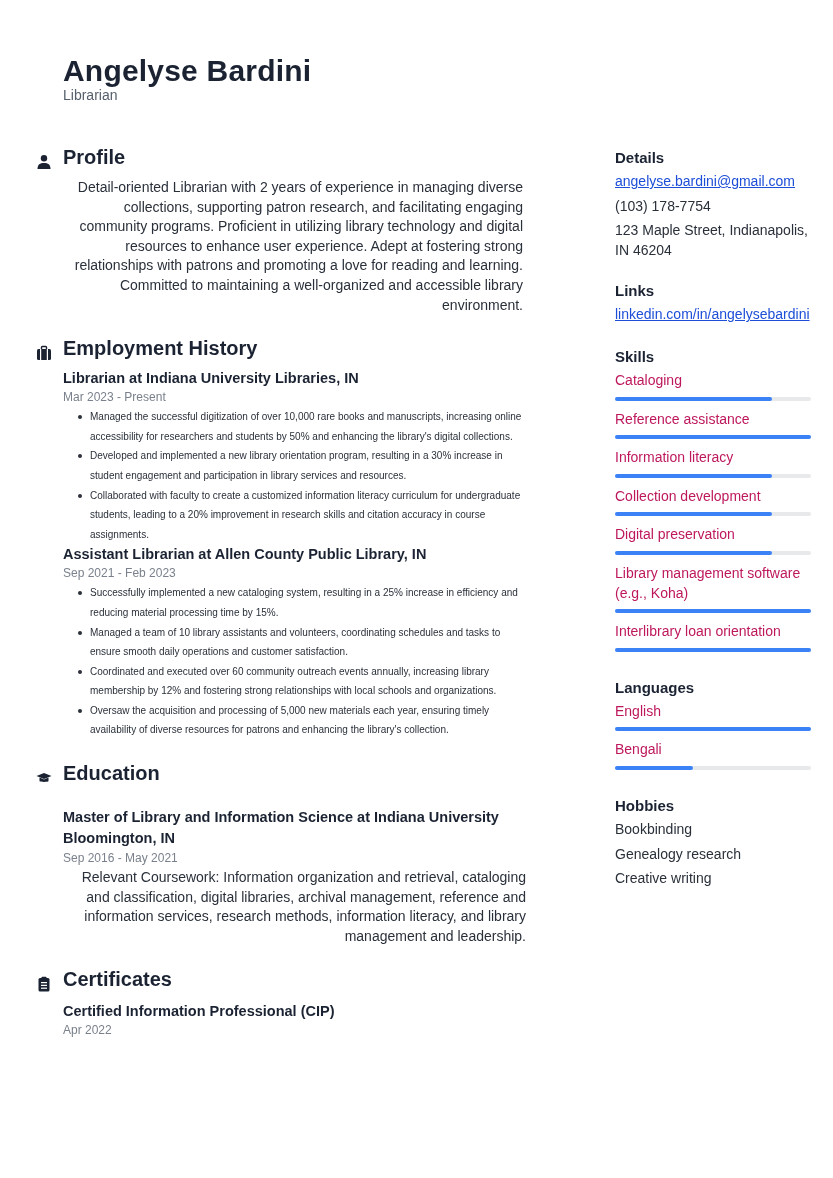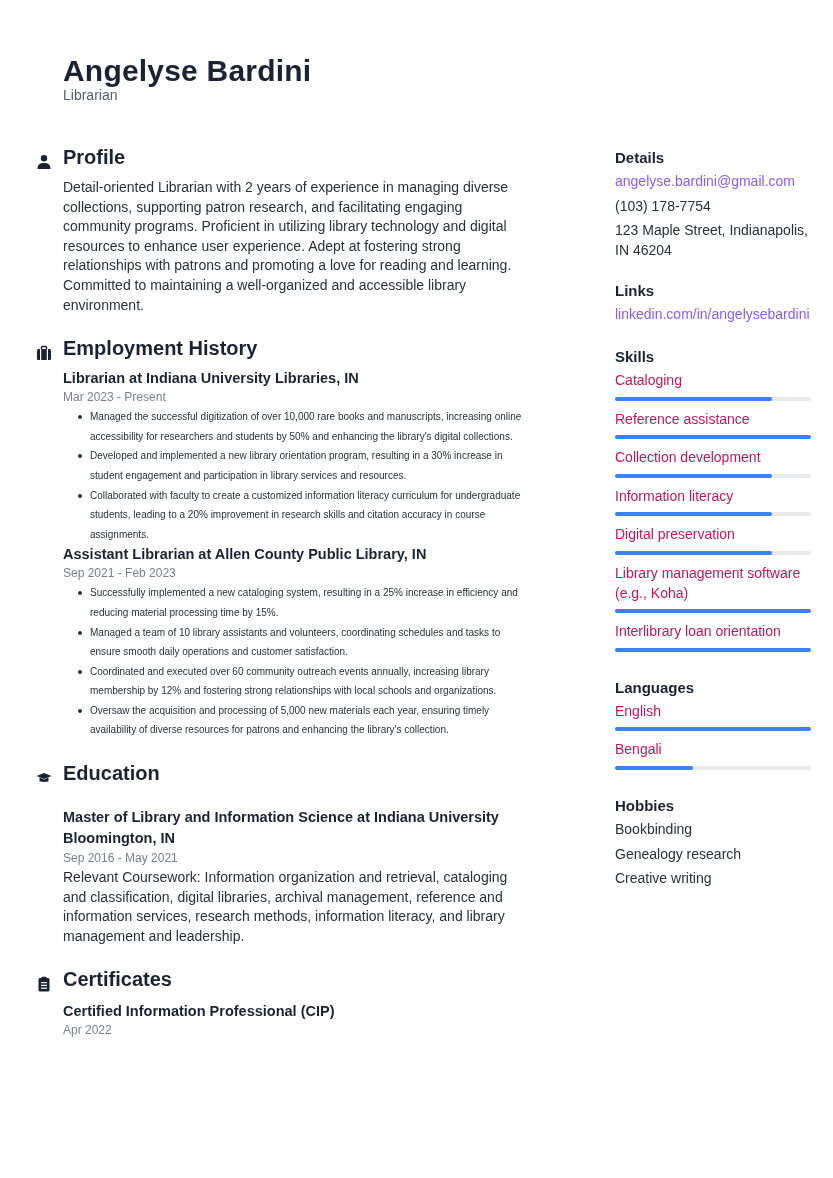--- a/index.html
+++ b/index.html
@@ -10,31 +10,31 @@
     }
     .header { position: absolute; left: 63px; top: 52px; }
     .name { font-size: 30px; font-weight: bold; color: #1b2333; line-height: 38px; letter-spacing: 0.2px; }
     .job-title { font-size: 14px; color: #555e6b; line-height: 14px; margin-top: -2px; }
 
     .left { position: absolute; left: 36px; top: 146px; width: 490px; }
     .section { position: relative; padding-left: 27px; }
     .section-head { position: relative; height: 30px; display: flex; }
     .section-icon { position: absolute; left: -27px; top: 8px; width: 16px; height: 16px; }
     .section-title { font-size: 20px; font-weight: bold; color: #1b2333; }
-    .para { font-size: 14px; line-height: 19.6px; color: #2a303a; }
+    .para { font-size: 14px; line-height: 19.6px; color: #2a303a; text-align: right; }
     .entry-title { font-size: 14.5px; font-weight: bold; color: #1b2333; line-height: 20px; }
     .entry-date { font-size: 12px; color: #7a818c; line-height: 18px; }
     ul.bullets { margin: 1px 0 0 0; padding-left: 27px; list-style: none; }
     ul.bullets li { position: relative; font-size: 10px; line-height: 19.6px; color: #2a303a; }
     ul.bullets li::before { content: ""; position: absolute; left: -12px; top: 8px; width: 4px; height: 4px; border-radius: 50%; background: #2a303a; }
 
     .right { position: absolute; left: 567px; top: 148px; width: 200px; margin-left: 48px; }
     .r-head { font-size: 15px; font-weight: bold; color: #1b2333; line-height: 20px; margin-bottom: 4px; }
     .r-text { font-size: 14px; line-height: 19.6px; color: #2a303a; margin-bottom: 5px; }
-    .r-link { font-size: 14px; line-height: 19.6px; color: #8b5cf6; display: inline-block; margin-bottom: 5px; }
+    .r-link { font-size: 14px; line-height: 19.6px; color: #1d4ed8; text-decoration: underline; display: inline-block; margin-bottom: 5px; }
     .r-block { margin-bottom: 21px; }
     .skill { margin-bottom: 9px; }
     .skill-name { font-size: 14px; line-height: 19.6px; color: #be185d; }
     .bar { position: relative; width: 196px; height: 4px; background: #e8e9eb; border-radius: 2px; margin-top: 6px; }
     .bar-fill { position: absolute; left: 0; top: 0; height: 4px; background: #3b82f6; border-radius: 2px; }
     .hobby { font-size: 14px; line-height: 19.6px; color: #2a303a; margin-bottom: 5px; }
   </style>
 </head>
 <body>
 
@@ -145,27 +145,27 @@
             <div class="bar-fill" style="width: 80%; background: rgb(59, 130, 246);"></div>
           </div>
         </div>
         <div class="skill">
           <div class="skill-name">Reference assistance</div>
           <div class="bar" style="background: rgb(232, 233, 235);">
             <div class="bar-fill" style="width: 100%; background: rgb(59, 130, 246);"></div>
           </div>
         </div>
         <div class="skill">
+          <div class="skill-name">Information literacy</div>
+          <div class="bar" style="background: rgb(232, 233, 235);">
+            <div class="bar-fill" style="width: 80%; background: rgb(59, 130, 246);"></div>
+          </div>
+        </div>
+        <div class="skill">
           <div class="skill-name">Collection development</div>
-          <div class="bar" style="background: rgb(232, 233, 235);">
-            <div class="bar-fill" style="width: 80%; background: rgb(59, 130, 246);"></div>
-          </div>
-        </div>
-        <div class="skill">
-          <div class="skill-name">Information literacy</div>
           <div class="bar" style="background: rgb(232, 233, 235);">
             <div class="bar-fill" style="width: 80%; background: rgb(59, 130, 246);"></div>
           </div>
         </div>
         <div class="skill">
           <div class="skill-name">Digital preservation</div>
           <div class="bar" style="background: rgb(232, 233, 235);">
             <div class="bar-fill" style="width: 80%; background: rgb(59, 130, 246);"></div>
           </div>
         </div>

